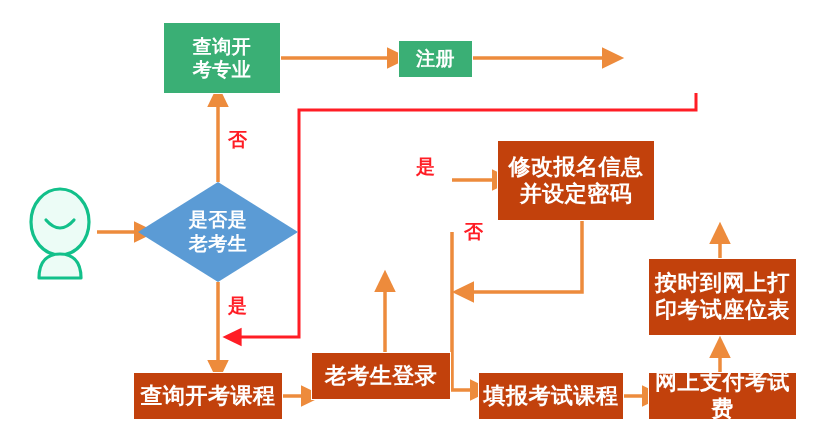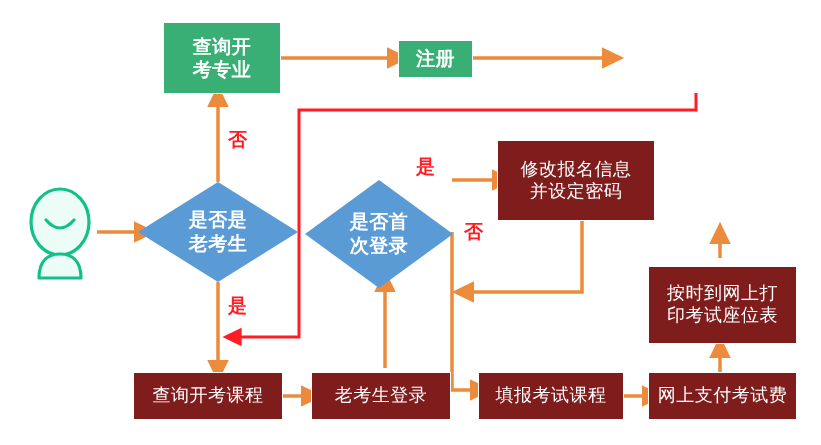--- a/index.html
+++ b/index.html
@@ -32,24 +32,24 @@
     letter-spacing:0.5px;
     white-space:pre-line;
   }
   .green{
     background:#3aaf75;
     border:1px solid #ffffff;
     font-size:19px;
     font-weight:bold;
   }
   .blue{
-    background:#7f1d1d;
+    background:#c2410c;
     border:1px solid #ffffff;
-    font-size:18px;
-    font-weight:normal;
+    font-size:22px;
+    font-weight:bold;
   }
   .diamond-wrap{
     position:absolute;
   }
   .diamond-shape{
     position:absolute;
     left:0; top:0;
     width:100%; height:100%;
   }
   .diamond-label{
@@ -137,38 +137,31 @@
 
 
   <div class="diamond-wrap" style="left:138px;top:182px;width:160px;height:100px;">
     <svg class="diamond-shape" viewBox="0 0 160 100">
       <polygon points="80,0 160,50 80,100 0,50" fill="#5b9bd5"></polygon>
     </svg>
     <div class="diamond-label">是否是
 老考生</div>
   </div>
 
-  <div class="diamond-wrap" style="left:305px;top:180px;width:148px;height:108px;">
-    <svg class="diamond-shape" viewBox="0 0 148 108">
-      <polygon points="74,0 148,54 74,108 0,54" fill="#5b9bd5"></polygon>
-    </svg>
-    <div class="diamond-label">是否首
-次登录</div>
-  </div>
 
   <div class="node blue" style="left:497px;top:140px;width:158px;height:81px;">修改报名信息
 并设定密码</div>
 
 
-  <div class="node blue" style="left:648px;top:266px;width:149px;height:78px;text-align:center;">按时到网上打
+  <div class="node blue" style="left:648px;top:258px;width:149px;height:78px;text-align:center;">按时到网上打
 印考试座位表</div>
 
   <div class="node blue" style="left:133px;top:372px;width:150px;height:48px;text-align:center;">查询开考课程</div>
 
-  <div class="node blue" style="left:311px;top:372px;width:140px;height:48px;text-align:center;">老考生登录</div>
+  <div class="node blue" style="left:311px;top:352px;width:140px;height:48px;text-align:center;">老考生登录</div>
 
   <div class="node blue" style="left:648px;top:372px;width:149px;height:48px;">网上支付考试费</div>
 
   <div class="node blue" style="left:478px;top:372px;width:146px;height:48px;">填报考试课程</div>
 
   <div class="branch-label" style="left:228px;top:130px;">否</div>
 
   <div class="branch-label" style="left:228px;top:296px;">是</div>
 
   <div class="branch-label" style="left:416px;top:157px;">是</div>

